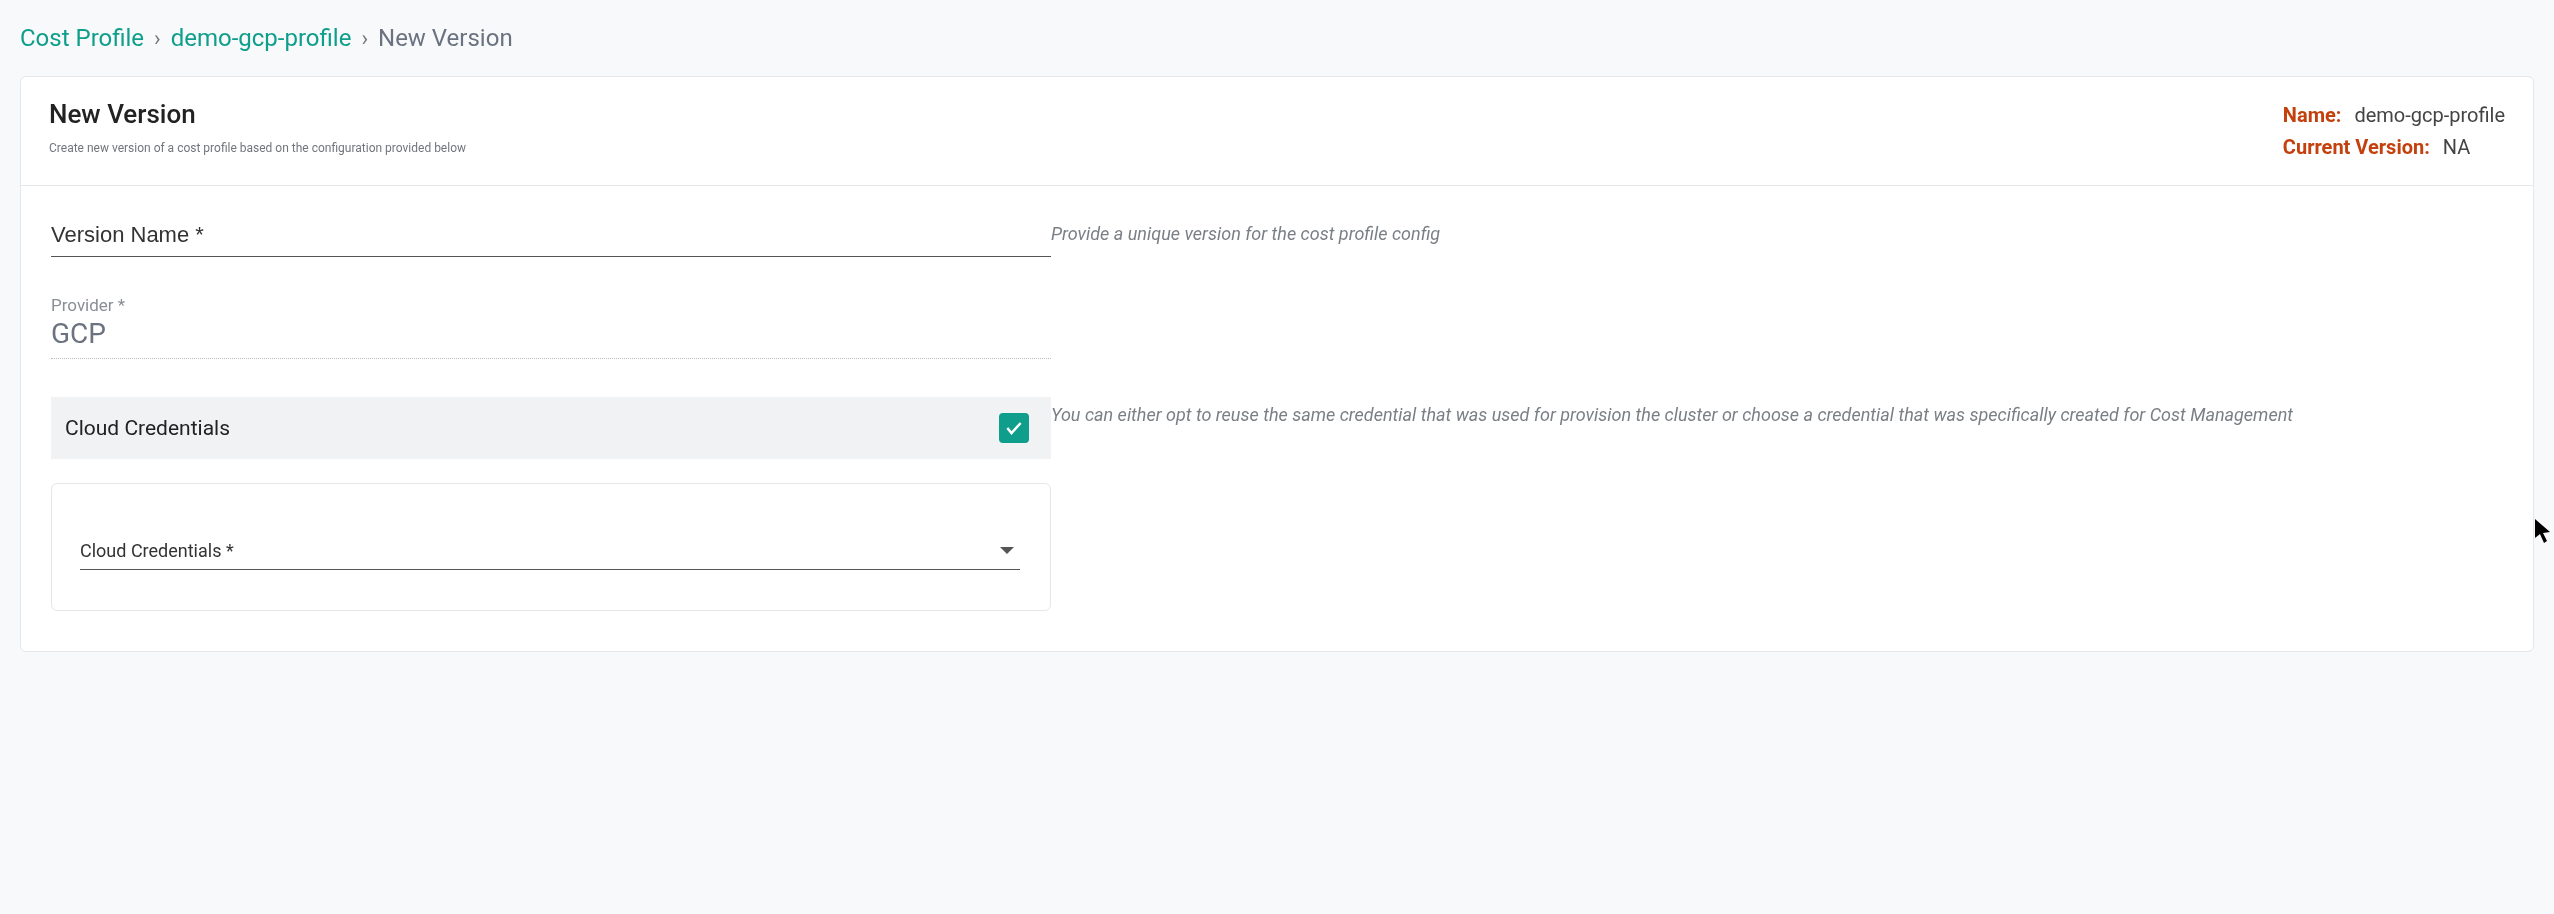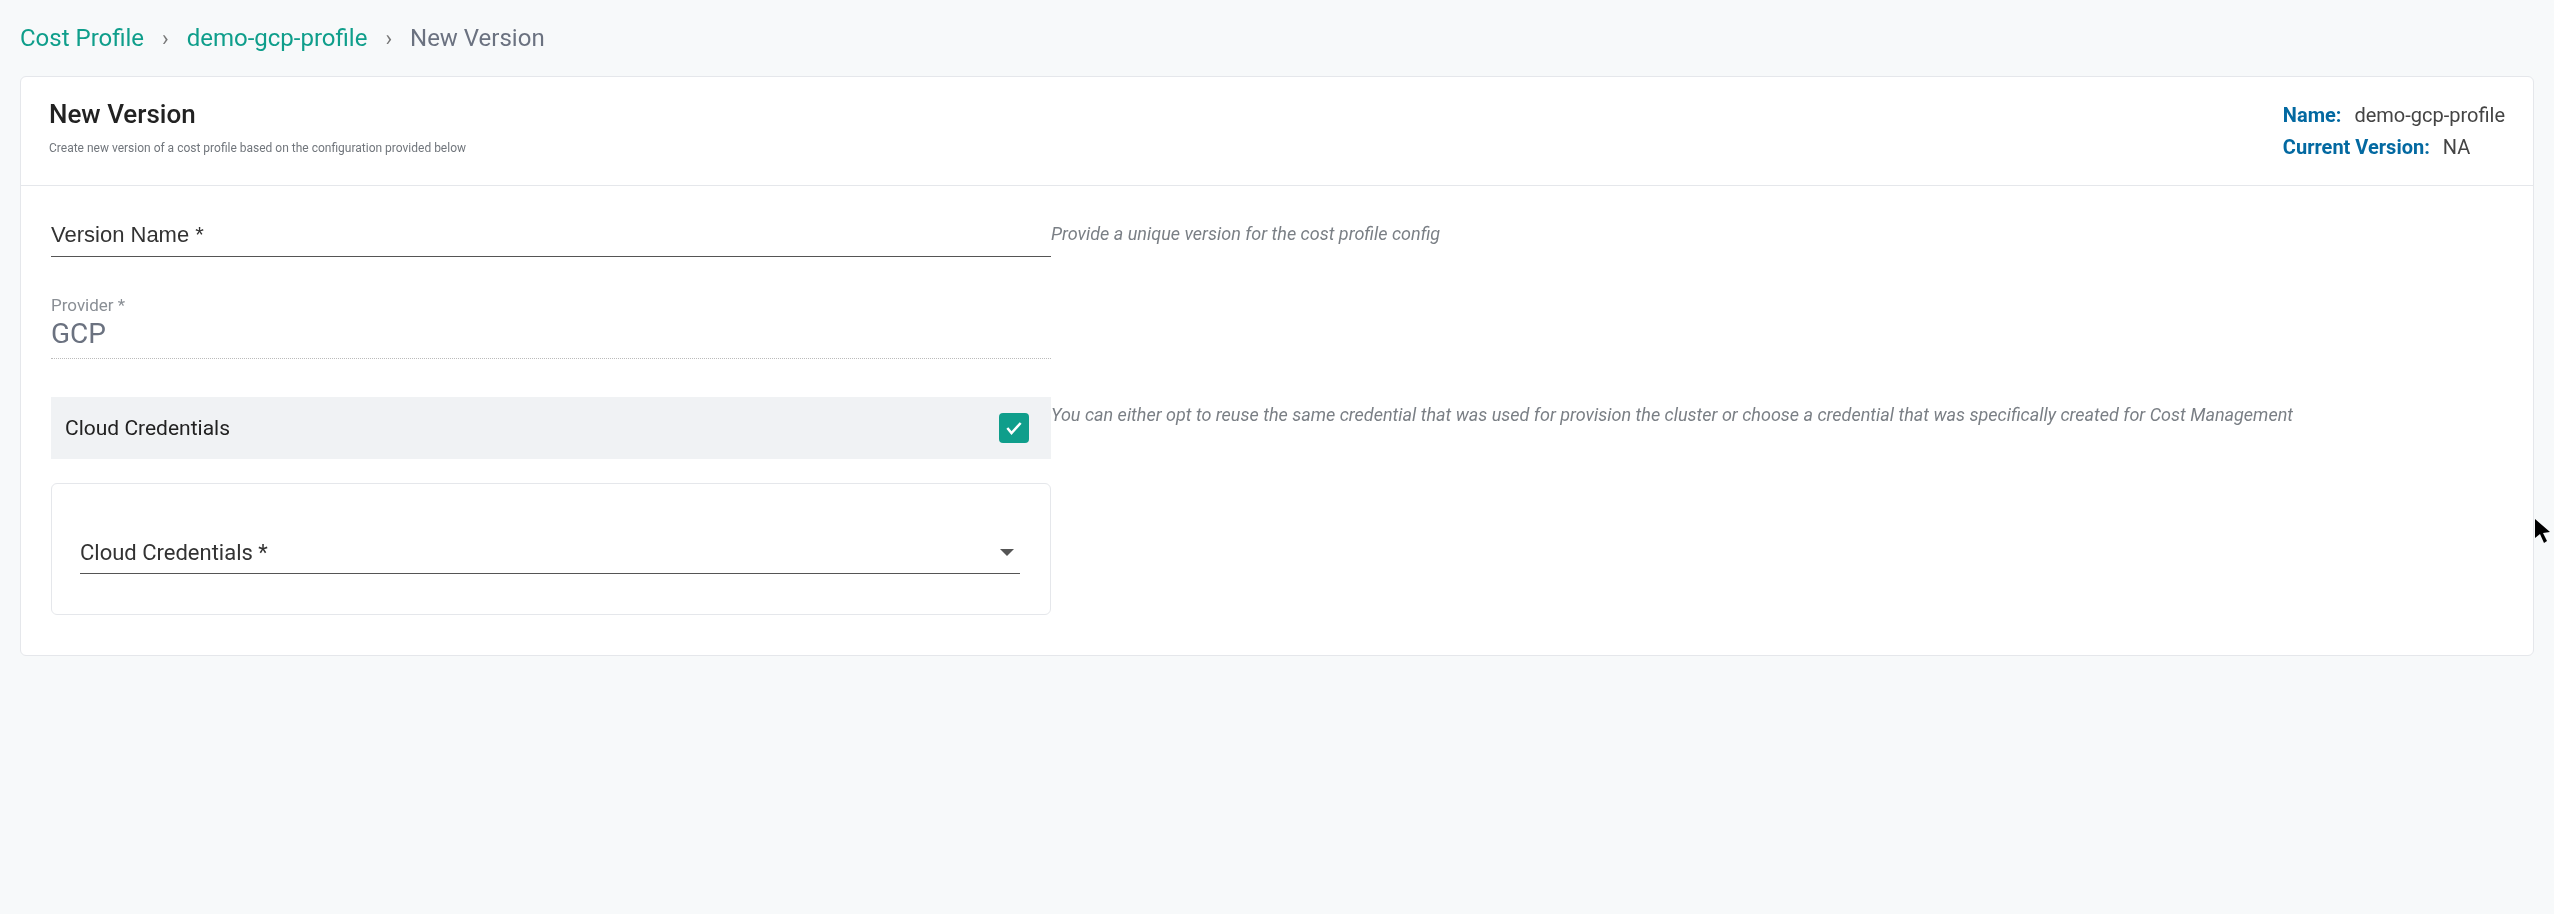--- a/index.html
+++ b/index.html
@@ -9,21 +9,21 @@
     font-family: -apple-system, BlinkMacSystemFont, "Segoe UI", Roboto, "Helvetica Neue", Arial, sans-serif;
     background: #f7f9fa;
     color: #2e2e2e;
   }
   .page { padding: 20px 20px 0 20px; }
 
   
   .breadcrumb {
     display: flex;
     align-items: center;
-    gap: 18px;
+    gap: 10px;
     font-size: 24px;
     padding: 4px 0 24px 0;
   }
   .breadcrumb .link { color: #0f9e8b; cursor: pointer; }
   .breadcrumb .sep { color: #777; font-size: 22px; }
   .breadcrumb .current { color: #6b7280; }
 
   
   .card {
     background: #fff;
@@ -46,21 +46,21 @@
   .card-header .left .subtitle {
     font-size: 12px;
     color: #71767c;
   }
   .card-header .right {
     text-align: left;
     font-size: 20px;
     line-height: 1.6;
   }
   .card-header .right .row { white-space: nowrap; }
-  .card-header .right .label { font-weight: 700; color: #0369a1; margin-right: 8px; }
+  .card-header .right .label { font-weight: 700; color: #c2410c; margin-right: 8px; }
   .card-header .right .value { color: #444; }
 
   
   .card-body {
     padding: 30px 30px 40px 30px;
   }
   .form-row {
     display: flex;
     align-items: flex-start;
     margin-bottom: 38px;
@@ -139,21 +139,21 @@
   
   .inner-card {
     border: 1px solid #e5e7eb;
     border-radius: 6px;
     padding: 50px 28px 40px 28px;
   }
   .mat-select {
     position: relative;
     border-bottom: 1px solid #555;
     padding: 6px 0 8px 0;
-    font-size: 22px;
+    font-size: 18px;
     color: #333;
     cursor: pointer;
     display: flex;
     align-items: center;
     justify-content: space-between;
     width: 940px;
   }
   .mat-select .caret {
     width: 0; height: 0;
     border-left: 7px solid transparent;

